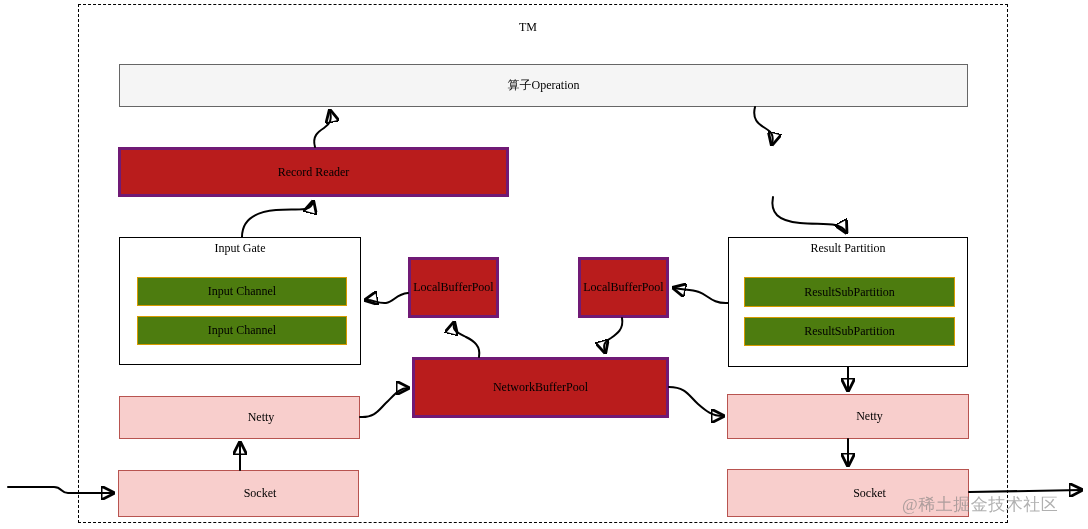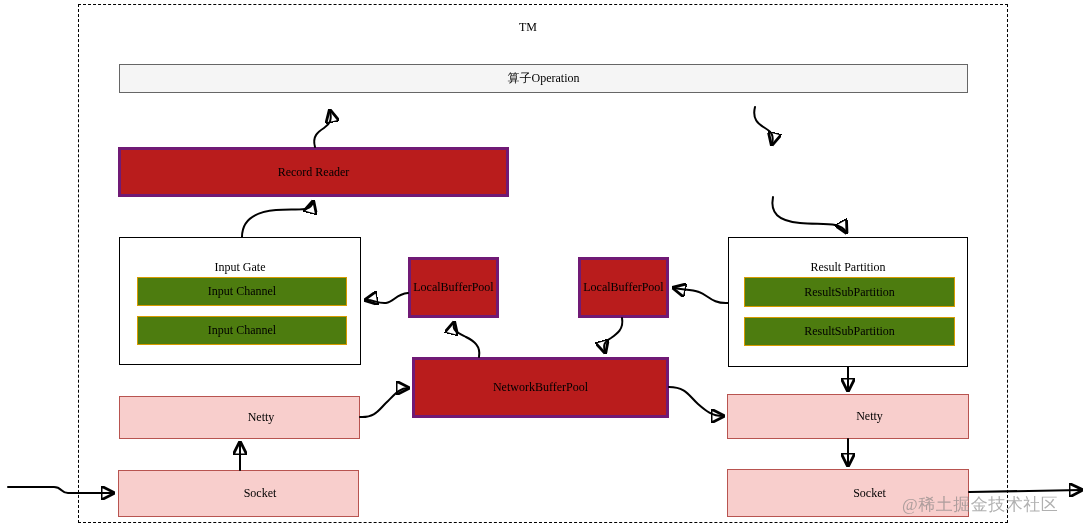--- a/index.html
+++ b/index.html
@@ -19,40 +19,40 @@
     position:absolute; box-sizing:border-box;
     display:flex; align-items:center; justify-content:center; text-align:center;
     line-height:1.2;
   }
   .gray   { background:#f5f5f5; border:1px solid #666666; }
   .blue   { background:#b91c1c; border:3px solid #701a75; }
   .orange { background:#4d7c0f; border:1px solid #d79b00; }
   .red    { background:#f8cecc; border:1px solid #b85450;padding-left:43px; }
   .plain  { background:#ffffff; border:1px solid #000000; }
   .titled { align-items:flex-start; }
-  .titled .title { margin-top:22px; }
+  .titled .title { margin-top:3px; }
   .arrows {
     position:absolute; left:0; top:0; width:1088px; height:529px;
     pointer-events:none;
   }
   .arrows path { stroke:#000; stroke-width:2; fill:none; stroke-linecap:round; }
   .watermark {
     position:absolute; left:902px; top:493px; white-space:nowrap;
     font-size:17px; color:#808080; opacity:0.62; letter-spacing:0.5px;
   }
 </style>
 </head>
 <body>
 
 <div class="canvas">
 
   <div class="tm-frame"></div>
   <div class="tm-label">TM</div>
 
-  <div class="node gray" style="left:119px;top:64px;width:849px;height:29px">
+  <div class="node gray" style="left:119px;top:64px;width:849px;height:43px">
     <span>算子Operation</span>
   </div>
 
   <div class="node blue" style="left:118px;top:147px;width:391px;height:50px">
     <span>Record Reader</span>
   </div>
 
   <div class="node plain titled" style="left:119px;top:237px;width:242px;height:128px">
     <span class="title">Input Gate</span>
   </div>

